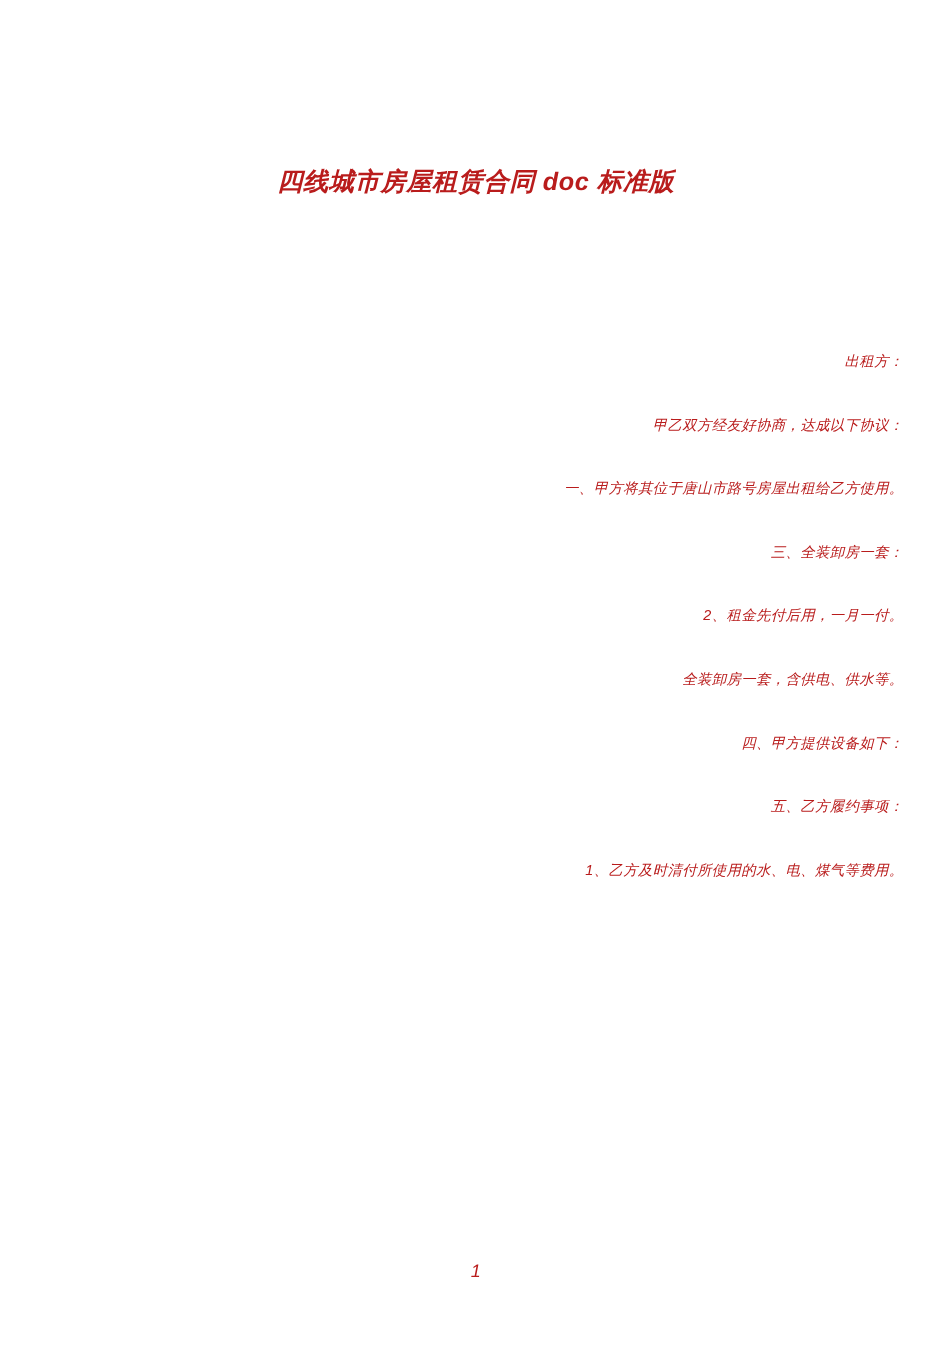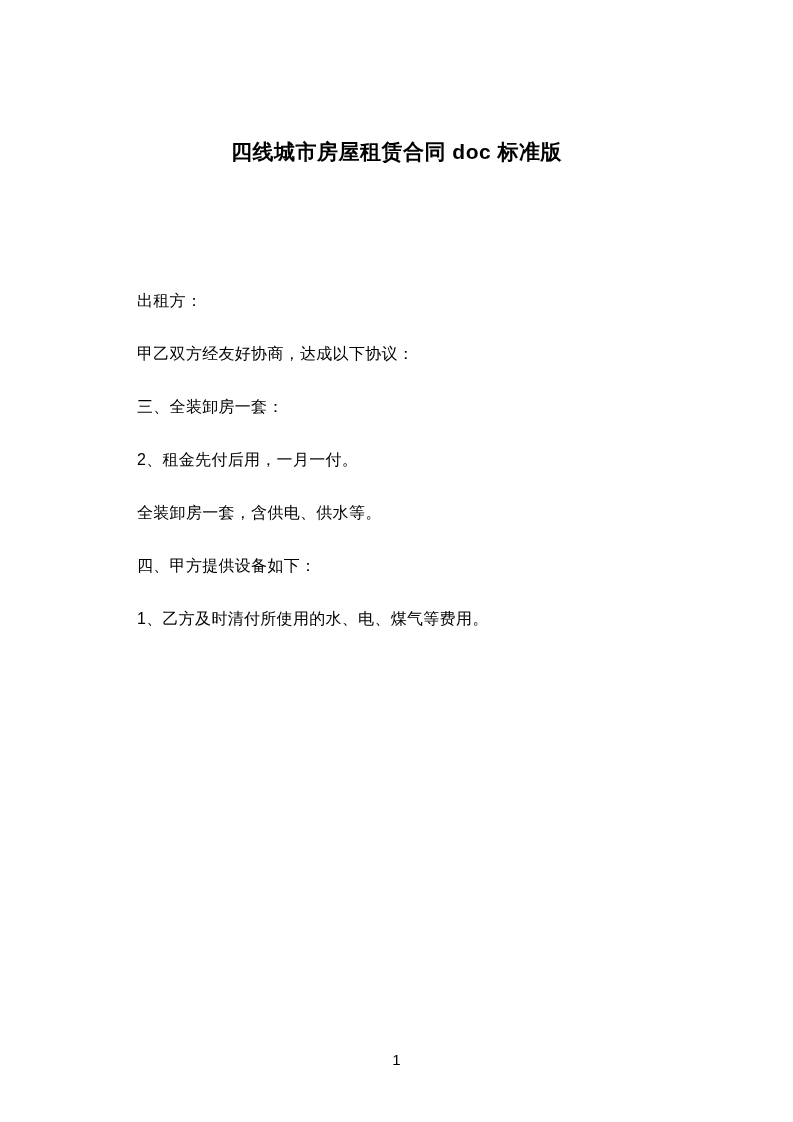--- a/index.html
+++ b/index.html
@@ -5,46 +5,48 @@
   html, body {
     margin: 0;
     padding: 0;
     background: #ffffff;
   }
   .page {
     position: relative;
     width: 793px;
     height: 1122px;
     background: #ffffff;
-    color: #000000;
+    color: #b91c1c;
     font-family: "Liberation Sans", "DejaVu Sans", sans-serif;
     overflow: hidden;
     box-sizing: border-box;
+    font-style: italic;
   }
   .doc-title {
     margin: 0;
     padding-top: 141px;
     text-align: center;
     font-size: 21px;
     line-height: 22px;
     font-weight: 700;
     letter-spacing: 0.5px;
   }
   .body-text {
     margin-top: 127px;
     padding-left: 137px;
     padding-right: 40px;
   }
   .body-text p {
     margin: 0 0 31px 0;
-    font-size: 16px;
+    font-size: 12px;
     line-height: 22px;
     font-weight: 400;
     white-space: nowrap;
     letter-spacing: 0.3px;
+    text-align: right;
   }
   .page-number {
     position: absolute;
     left: 0;
     right: 0;
     top: 1051px;
     text-align: center;
     font-size: 15px;
     line-height: 18px;
   }
@@ -52,22 +54,24 @@
 </head>
 <body>
 
 <div class="page">
 
   <h1 class="doc-title">四线城市房屋租赁合同 doc 标准版</h1>
 
   <div class="body-text">
     <p>出租方：</p>
     <p>甲乙双方经友好协商，达成以下协议：</p>
+    <p>一、甲方将其位于唐山市路号房屋出租给乙方使用。</p>
     <p>三、全装卸房一套：</p>
     <p>2、租金先付后用，一月一付。</p>
     <p>全装卸房一套，含供电、供水等。</p>
     <p>四、甲方提供设备如下：</p>
+    <p>五、乙方履约事项：</p>
     <p>1、乙方及时清付所使用的水、电、煤气等费用。</p>
   </div>
 
   <div class="page-number">1</div>
 
 </div>
 
 </body></html>

